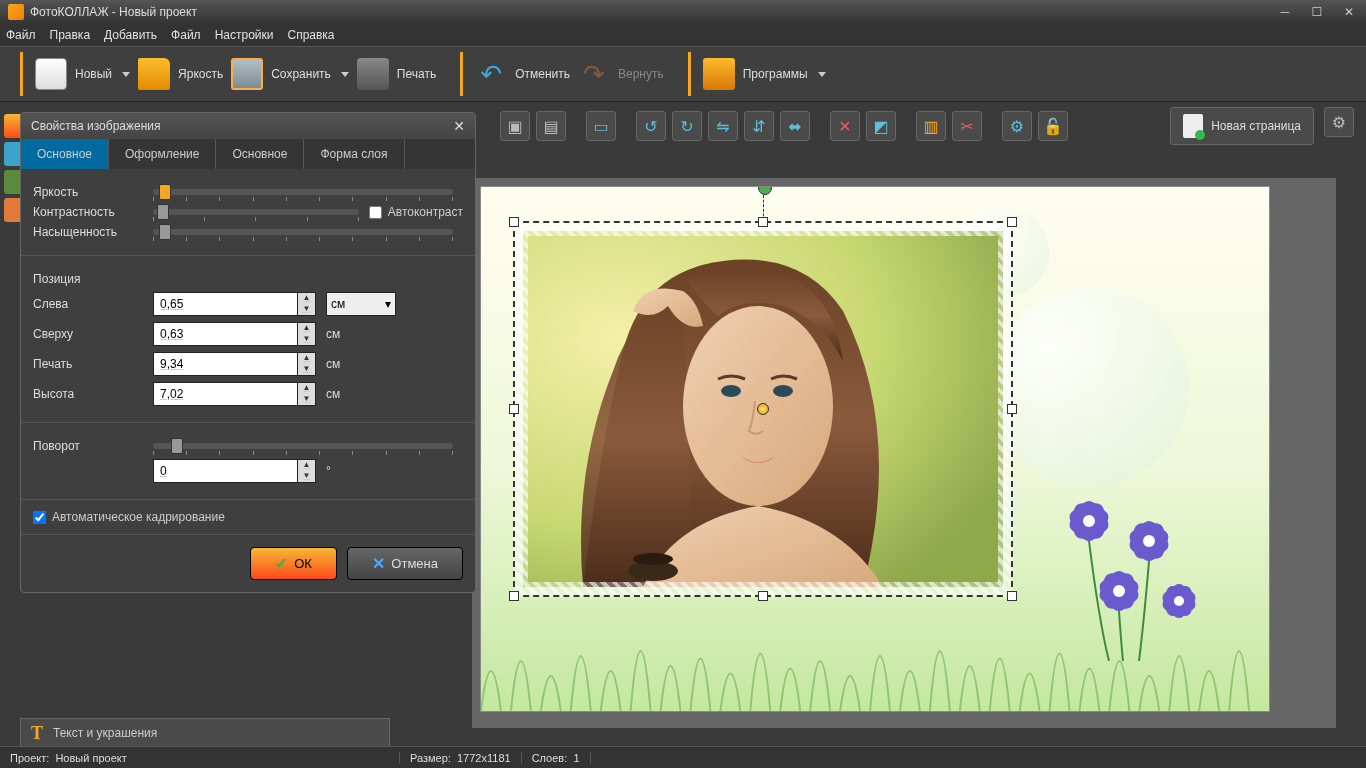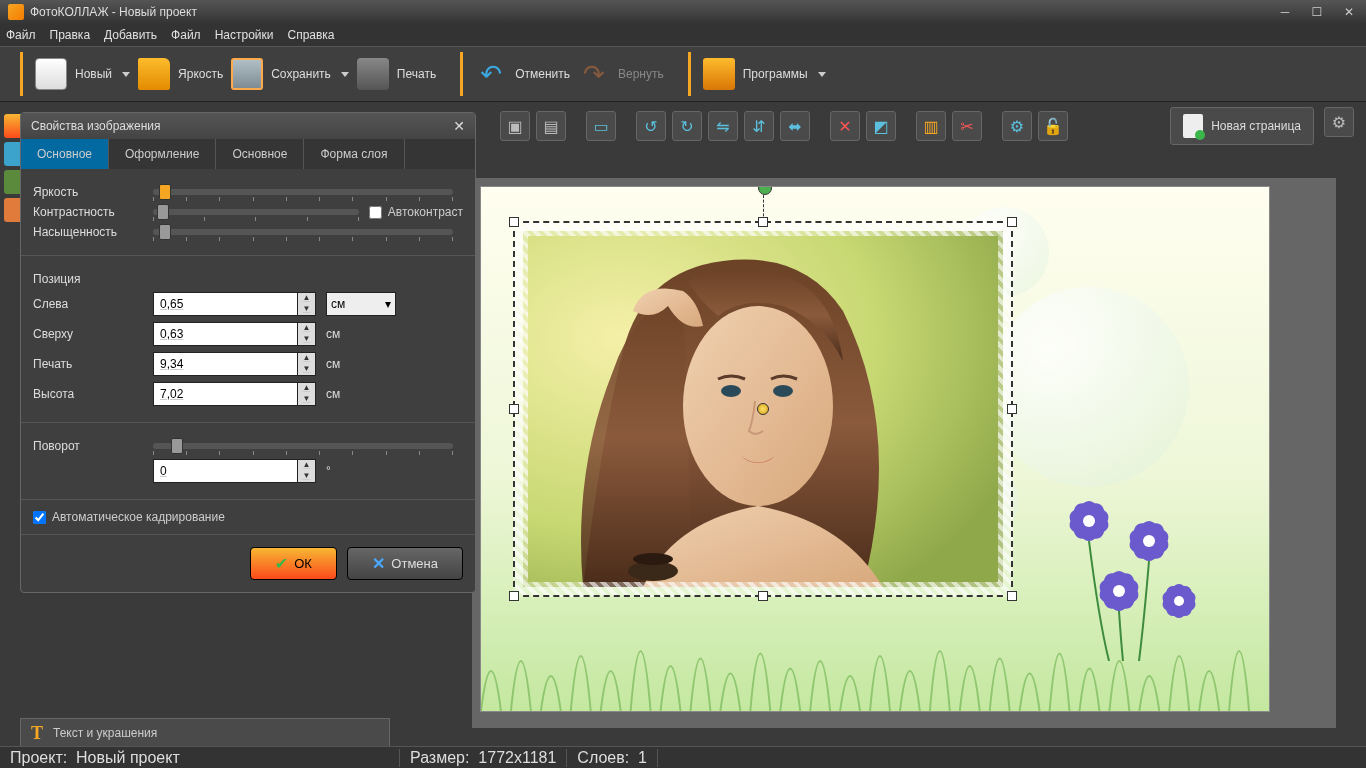--- a/index.html
+++ b/index.html
@@ -79,21 +79,21 @@
 .sel-center { position: absolute; width: 12px; height: 12px; background: radial-gradient(#ffe066,#d4a017); border-radius: 50%; border: 1px solid #333; }
 .sel-rotate { position: absolute; width: 14px; height: 14px; background: #4caf50; border-radius: 50%; border: 1px solid #333; }
 
 .photo-layer { position: absolute; overflow: hidden; }
 .photo-frame { position: absolute; inset: 0; border: 15px solid rgba(255,255,255,0.6); border-radius: 2px; }
 .portrait { position: absolute; inset: 10px; background: linear-gradient(135deg,#c8d675 0%, #8ca84e 20%, #e8c89f 45%, #d4a47c 55%, #5c3a28 70%, #7a4e35 100%); }
 
 .sidebar-left { position: absolute; left: 4px; top: 114px; width: 28px; display: flex; flex-direction: column; gap: 4px; }
 .sidebar-ic { width: 24px; height: 24px; border-radius: 3px; background: #555; cursor: pointer; }
 
-.statusbar { position: absolute; bottom: 0; left: 0; right: 0; height: 22px; background: #333; border-top: 1px solid #555; display: flex; align-items: center; color: #ddd; font-size: 16px; }
+.statusbar { position: absolute; bottom: 0; left: 0; right: 0; height: 22px; background: #333; border-top: 1px solid #555; display: flex; align-items: center; color: #ddd; font-size: 11px; }
 .statusbar .cell { padding: 0 10px; border-right: 1px solid #555; }
 </style>
 </head>
 <body>
 
 <div class="titlebar">
   <span class="icon-app"></span>
   <span>ФотоКОЛЛАЖ - Новый проект</span>
   <div class="right">
     <span class="win-btn">─</span>

